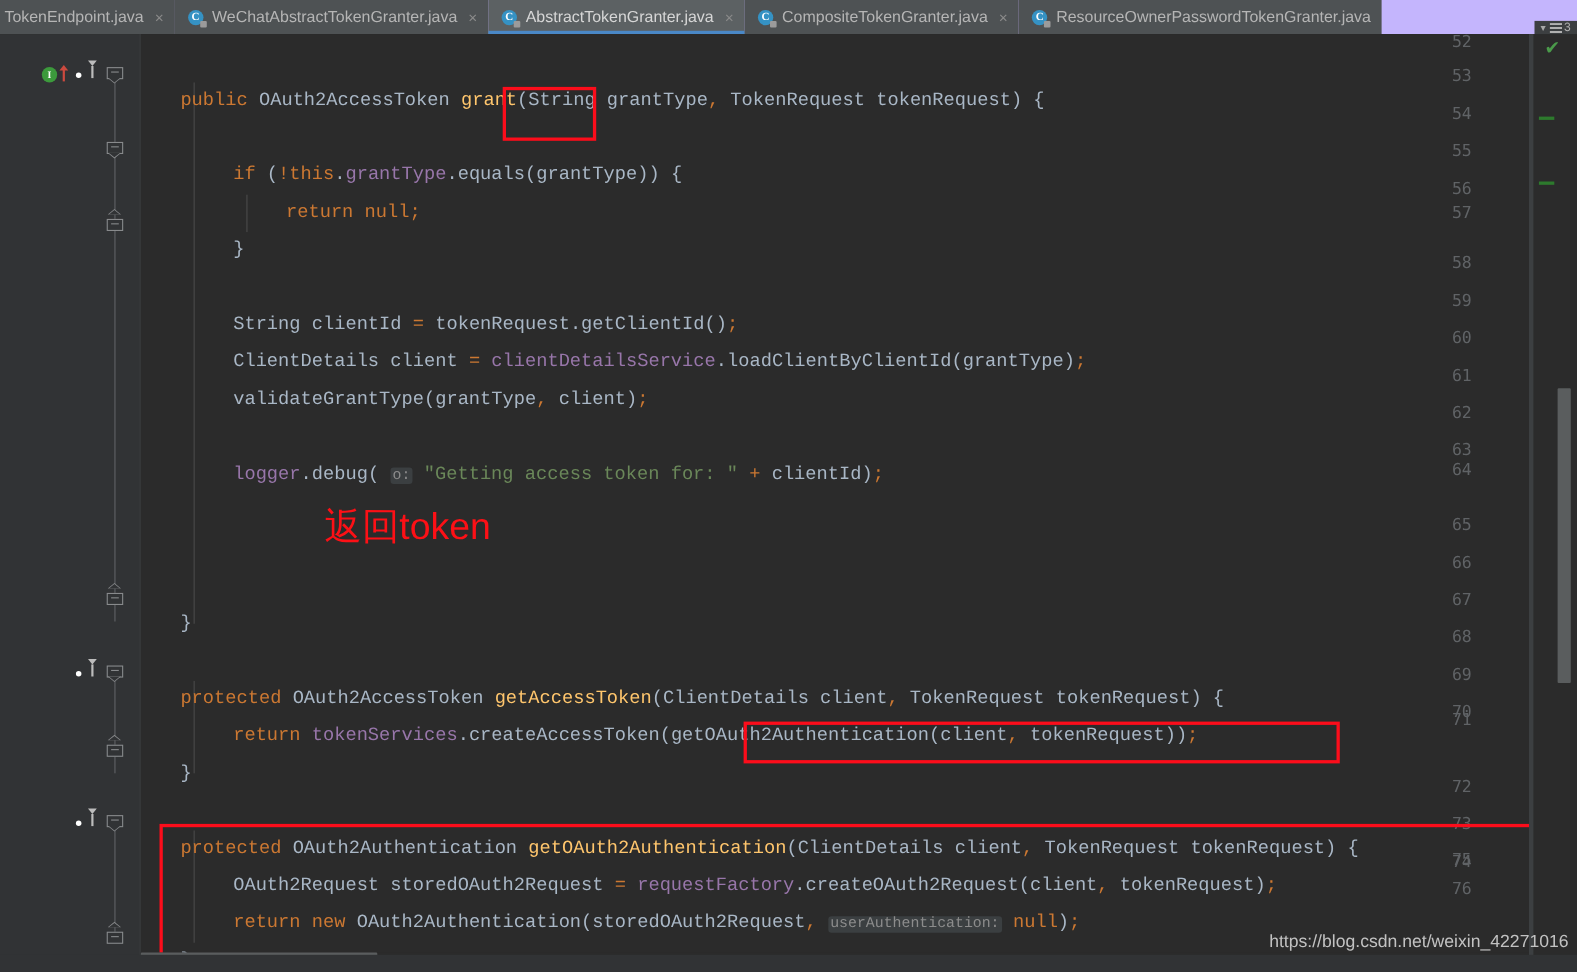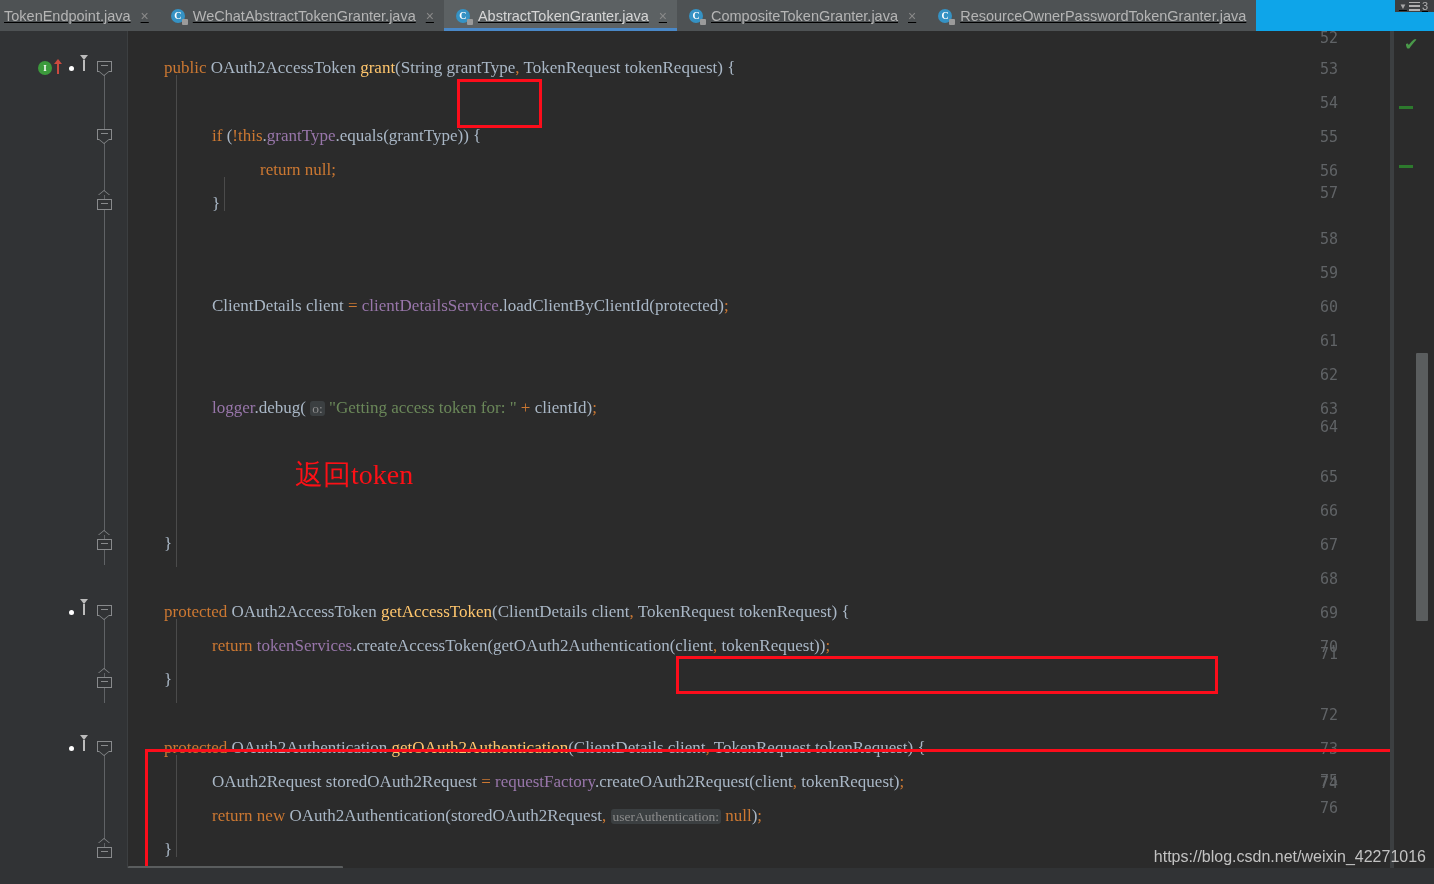--- a/index.html
+++ b/index.html
@@ -16,25 +16,24 @@
   .ide {
     position: relative;
     width: 1434px; height: 884px;
     background: #2b2b2b;
   }
 
   
   .tabbar {
     position: absolute; top: 0; left: 0;
     width: 1434px; height: 31px;
-    background: #0ea5e9;
-    display: flex; align-items: flex-start;
+    background: #c4b5fd;
+    display: flex; align-items: flex-end;
     font-family: "Liberation Sans", sans-serif;
     overflow: hidden;
-    text-decoration: underline;
   }
   .tab {
     display: flex; align-items: center;
     gap: 6px;
     padding: 0 10px 0 12px;
     height: 31px;
     position: relative;
     color: #b5b5b5;
     font-size: 14.5px;
     white-space: nowrap;
@@ -213,24 +212,25 @@
     position:absolute; left:4px; top:4px;
     width:7px; height:1px; background:#888a8c;
   }
   .fold-box.up .minus { top:8px; }
 
   
   .line {
     position: absolute;
     left: 164px;
     white-space: pre;
-    font-family: Liberation Serif, serif;
+    font-family: Liberation Mono, monospace;
     font-size: 17px;
     letter-spacing: 0px;
     color: #a9b7c6;
+    margin-top: 24px;
   }
   .kw      { color: #cc7832; }
   .type    { color: #a9b7c6; }
   .method  { color: #ffc66d; }
   .field   { color: #9876aa; }
   .str     { color: #6a8759; }
   .punc    { color: #a9b7c6; }
   .semi    { color: #cc7832; }
   .ident   { color: #a9b7c6; }
   .hint {
@@ -251,22 +251,22 @@
   
   .redbox {
     position: absolute;
     border: 3px solid #fc0d1b;
     box-sizing: border-box;
     pointer-events: none;
   }
   .redtext {
     position: absolute;
     color: #fd1016;
-    font-family: Liberation Serif, serif;
-    font-size: 28px;
+    font-family: Liberation Sans, sans-serif;
+    font-size: 34px;
     font-weight: 500;
     white-space: pre;
   }
 
   
   .markbar {
     position: absolute; top: 0; right: 0;
     width: 44px; height: 853px;
     background: #3c3f41;
   }
@@ -481,21 +481,23 @@
     <div class="indent" style="left:176px; top:44px;  height:492px;"></div>
     <div class="indent" style="left:224px; top:146px; height:34px;"></div>
     <div class="indent" style="left:176px; top:588px; height:84px;"></div>
     <div class="indent" style="left:176px; top:724px; height:102px;"></div>
 
     
     <div class="line" id="L53" style="top:27px;"><span class="kw">public</span><span class="punc"> </span><span class="type">OAuth2AccessToken</span><span class="punc"> </span><span class="method">grant</span><span class="punc">(</span><span class="type">String</span><span class="ident"> grantType</span><span class="semi">,</span><span class="punc"> </span><span class="type">TokenRequest</span><span class="ident"> tokenRequest</span><span class="punc">)</span><span class="punc"> </span><span class="punc">{</span></div>
     <div class="line" id="L55" style="top:95px;  left:212px;"><span class="kw">if</span><span class="punc"> (</span><span class="semi">!</span><span class="kw">this</span><span class="punc">.</span><span class="field">grantType</span><span class="punc">.</span><span class="ident">equals</span><span class="punc">(grantType))</span><span class="punc"> </span><span class="punc">{</span></div>
     <div class="line" id="L56" style="top:129px; left:260px;"><span class="kw">return</span><span class="punc"> </span><span class="kw">null</span><span class="semi">;</span></div>
     <div class="line" id="L57" style="top:163px; left:212px;"><span class="punc">}</span></div>
-    <div class="line" id="L60" style="top:265px; left:212px;"><span class="type">ClientDetails</span><span class="ident"> client </span><span class="semi">=</span><span class="punc"> </span><span class="field">clientDetailsService</span><span class="punc">.</span><span class="ident">loadClientByClientId</span><span class="punc">(protected)</span><span class="semi">;</span></div>
+    <div class="line" id="L59" style="top:231px; left:212px;"><span class="type">String</span><span class="ident"> clientId </span><span class="semi">=</span><span class="ident"> tokenRequest</span><span class="punc">.</span><span class="ident">getClientId</span><span class="punc">()</span><span class="semi">;</span></div>
+    <div class="line" id="L60" style="top:265px; left:212px;"><span class="type">ClientDetails</span><span class="ident"> client </span><span class="semi">=</span><span class="punc"> </span><span class="field">clientDetailsService</span><span class="punc">.</span><span class="ident">loadClientByClientId</span><span class="punc">(grantType)</span><span class="semi">;</span></div>
+    <div class="line" id="L61" style="top:299px; left:212px;"><span class="ident">validateGrantType</span><span class="punc">(grantType</span><span class="semi">,</span><span class="punc"> client)</span><span class="semi">;</span></div>
     <div class="line" id="L63" style="top:367px; left:212px;"><span class="field">logger</span><span class="punc">.</span><span class="ident">debug</span><span class="punc">(</span><span class="punc"> </span><span class="hint">o:</span><span class="punc"> </span><span class="str">"Getting access token for: "</span><span class="punc"> </span><span class="semi">+</span><span class="punc"> clientId)</span><span class="semi">;</span></div>
     <div class="line" id="L67" style="top:503px; left:164px;"><span class="punc">}</span></div>
     <div class="line" id="L69" style="top:571px; left:164px;"><span class="kw">protected</span><span class="punc"> </span><span class="type">OAuth2AccessToken</span><span class="punc"> </span><span class="method">getAccessToken</span><span class="punc">(</span><span class="type">ClientDetails</span><span class="ident"> client</span><span class="semi">,</span><span class="punc"> </span><span class="type">TokenRequest</span><span class="ident"> tokenRequest</span><span class="punc">)</span><span class="punc"> </span><span class="punc">{</span></div>
     <div class="line" id="L70" style="top:605px; left:212px;"><span class="kw">return</span><span class="punc"> </span><span class="field">tokenServices</span><span class="punc">.</span><span class="ident">createAccessToken</span><span class="punc">(</span><span class="ident">getOAuth2Authentication</span><span class="punc">(client</span><span class="semi">,</span><span class="punc"> tokenRequest))</span><span class="semi">;</span></div>
     <div class="line" id="L71" style="top:639px; left:164px;"><span class="punc">}</span></div>
     <div class="line" id="L73" style="top:707px; left:164px;"><span class="kw">protected</span><span class="punc"> </span><span class="type">OAuth2Authentication</span><span class="punc"> </span><span class="method">getOAuth2Authentication</span><span class="punc">(</span><span class="type">ClientDetails</span><span class="ident"> client</span><span class="semi">,</span><span class="punc"> </span><span class="type">TokenRequest</span><span class="ident"> tokenRequest</span><span class="punc">)</span><span class="punc"> </span><span class="punc">{</span></div>
     <div class="line" id="L74" style="top:741px; left:212px;"><span class="type">OAuth2Request</span><span class="ident"> storedOAuth2Request </span><span class="semi">=</span><span class="punc"> </span><span class="field">requestFactory</span><span class="punc">.</span><span class="ident">createOAuth2Request</span><span class="punc">(client</span><span class="semi">,</span><span class="punc"> tokenRequest)</span><span class="semi">;</span></div>
     <div class="line" id="L75" style="top:775px; left:212px;"><span class="kw">return</span><span class="punc"> </span><span class="kw">new</span><span class="punc"> </span><span class="type">OAuth2Authentication</span><span class="punc">(storedOAuth2Request</span><span class="semi">,</span><span class="punc"> </span><span class="hint">userAuthentication:</span><span class="punc"> </span><span class="kw">null</span><span class="punc">)</span><span class="semi">;</span></div>
     <div class="line" id="L76" style="top:809px; left:164px;"><span class="punc">}</span></div>
 

